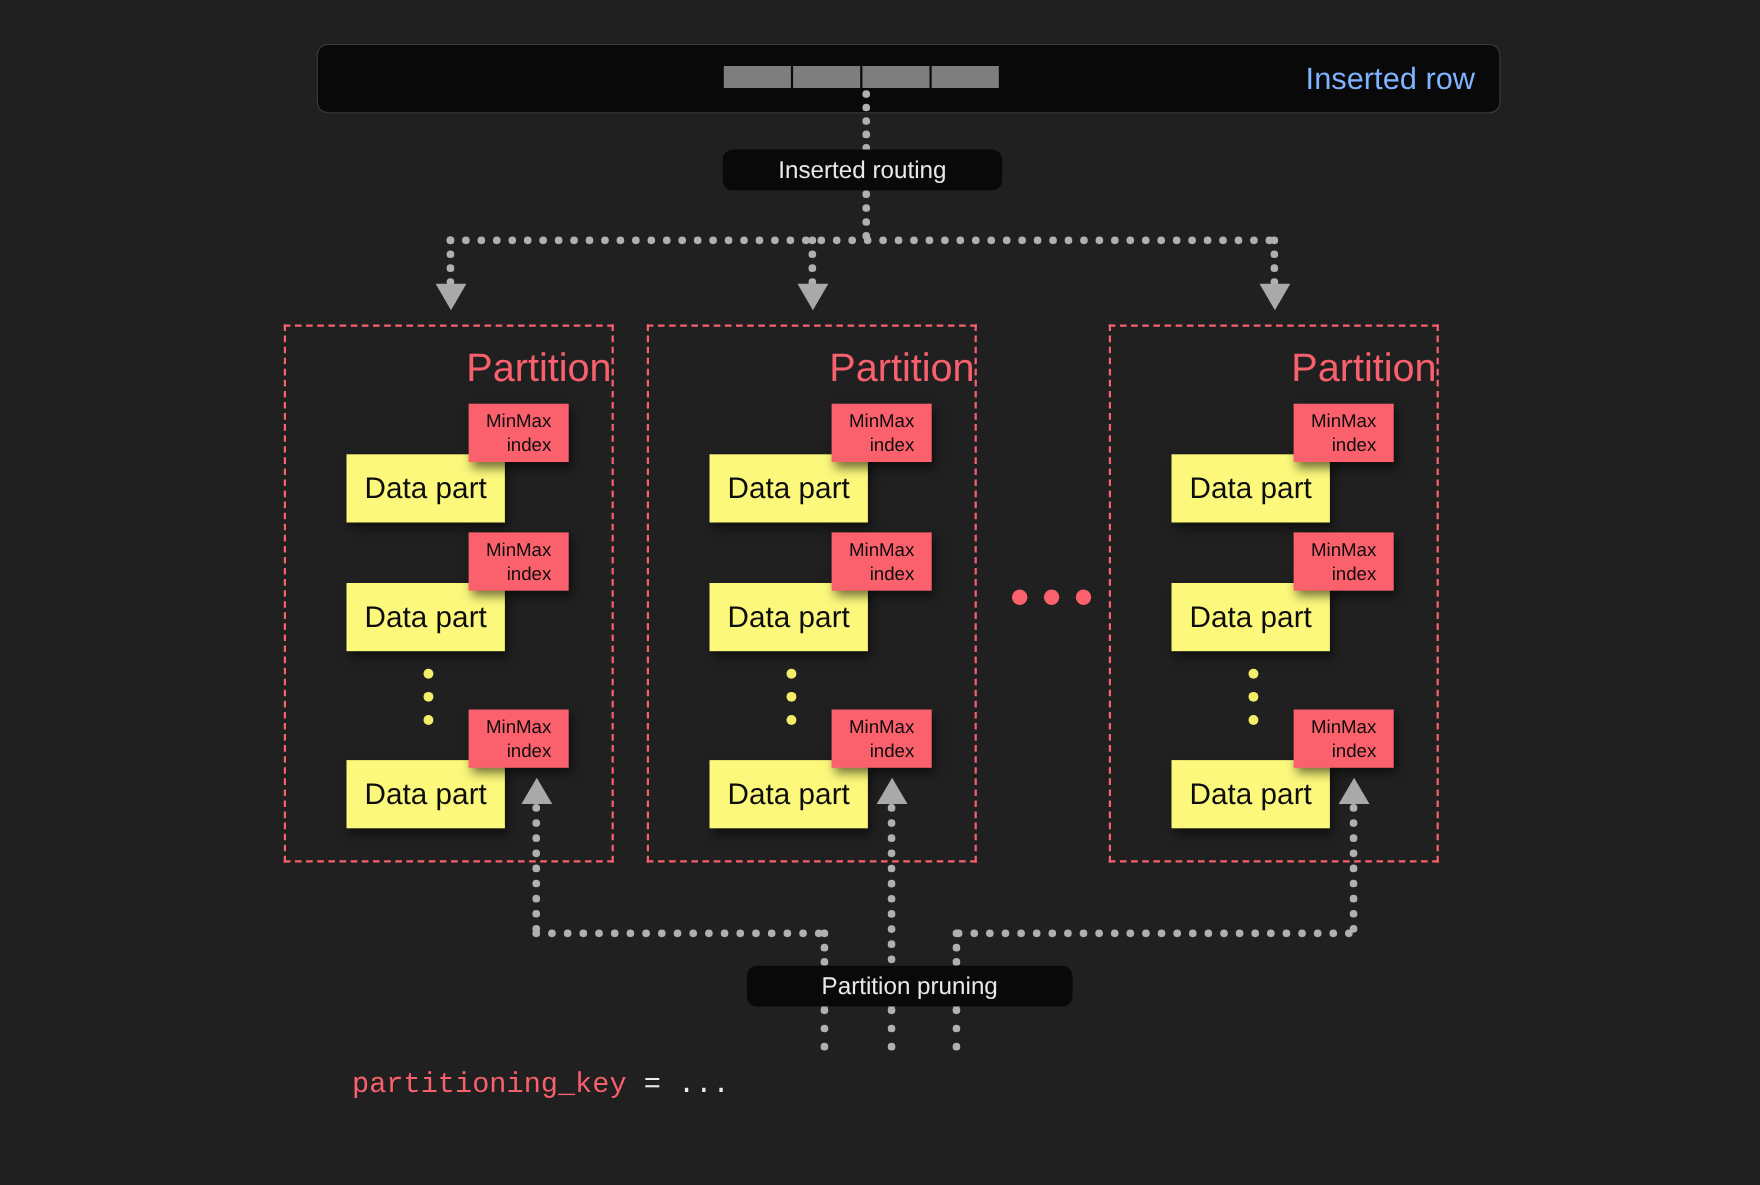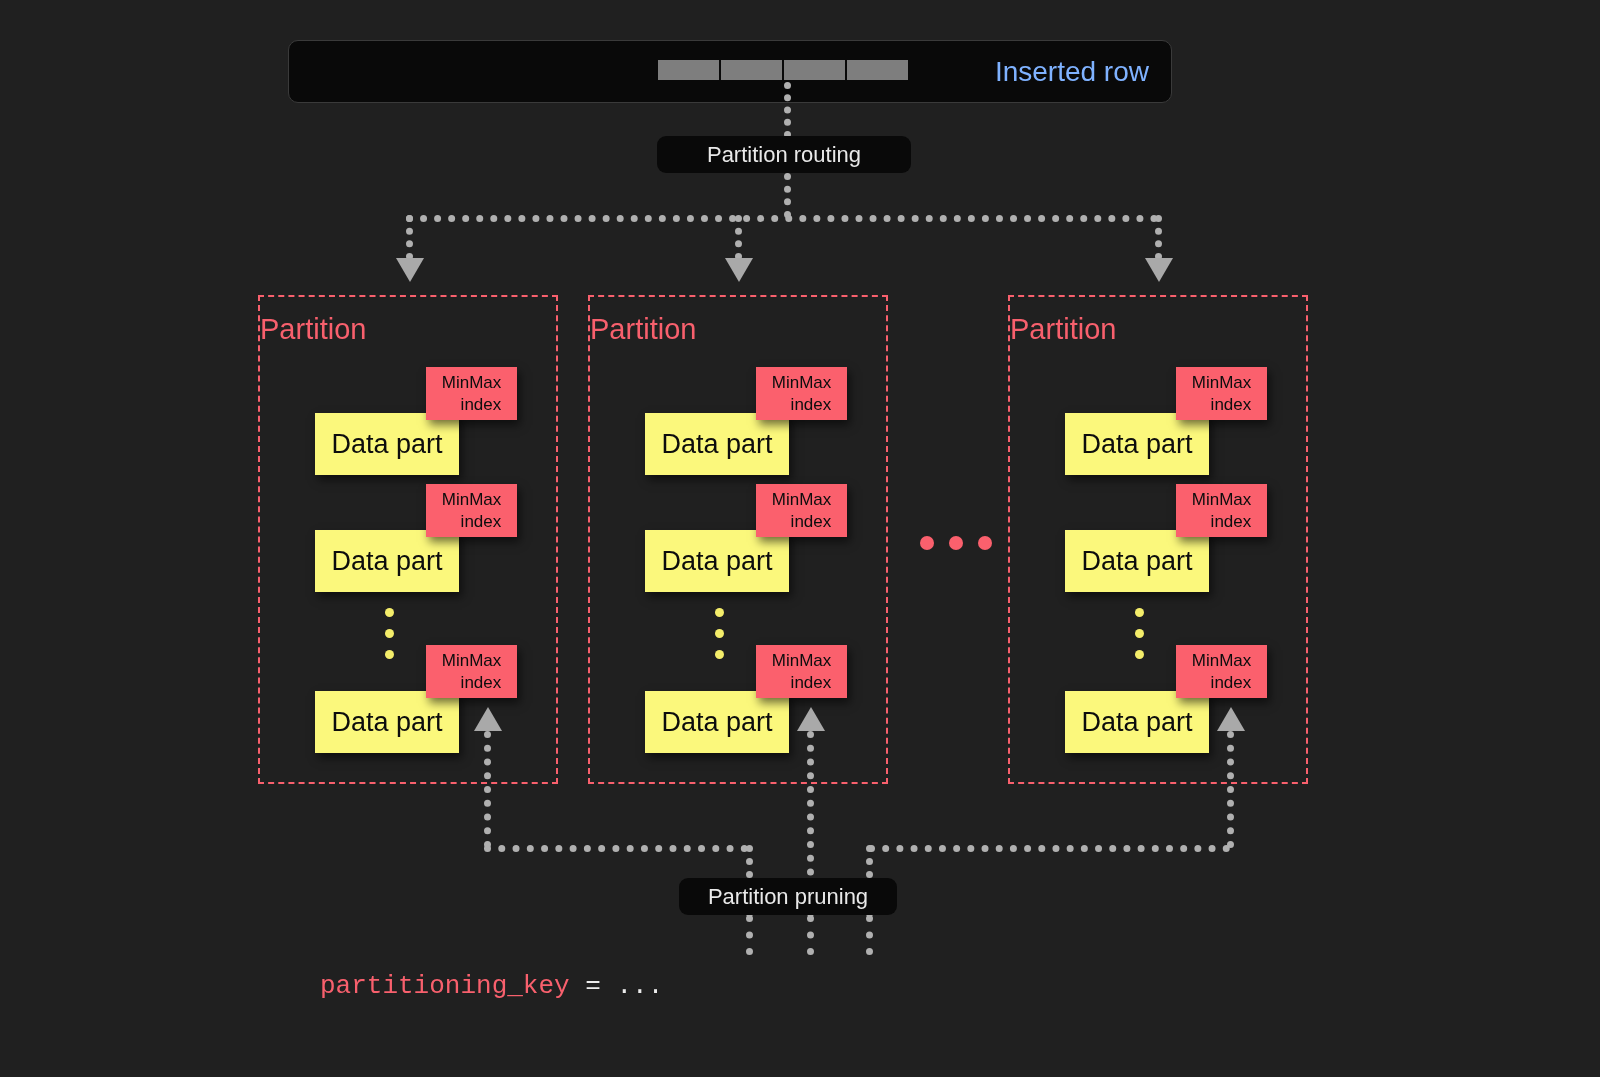--- a/index.html
+++ b/index.html
@@ -17,21 +17,21 @@
   }
 
   
   .barbox {
     position: absolute;
     background: #090909;
     border: 1px solid #3a3a3a;
     border-radius: 10px;
     box-sizing: border-box;
   }
-  #inserted-bar { left: 288px; top: 40px; width: 884px; height: 63px; }
+  #inserted-bar { left: 288px; top: 40px; width: 1076px; height: 63px; }
   #query-bar    { left: 288px; top: 953px; width: 996px; height: 66px; }
 
   .bar-label {
     position: absolute;
     right: 22px;
     top: 50%;
     transform: translateY(-50%);
     color: #7fb2ff;
     font-size: 28px;
     white-space: nowrap;
@@ -74,21 +74,21 @@
     border-radius: 9px;
     color: #e9e9e9;
     font-size: 22px;
     display: flex;
     align-items: center;
     justify-content: center;
     z-index: 6;
     box-sizing: border-box;
   }
   #routing-pill { left: 657px; top: 136px; width: 254px; height: 37px; }
-  #pruning-pill { left: 679px; top: 878px; width: 218px; height: 37px; }
+  #pruning-pill { left: 679px; top: 878px; width: 296px; height: 37px; }
 
   
   .dotv, .doth {
     position: absolute;
     z-index: 2;
   }
   .dotv {
     width: 0;
     border-left: 7px dotted #b0b0b0;
   }
@@ -120,23 +120,23 @@
     width: 300px;
     height: 489px;
     border: 2px dashed #f8606d;
     box-sizing: border-box;
   }
   .partition .ptitle {
     position: absolute;
     top: 16px;
     left: 0;
     width: 100%;
-    text-align: left;
+    text-align: right;
     color: #f8606d;
-    font-size: 29px;
+    font-size: 36px;
   }
   
   .dpgroup { position: absolute; }
   .datapart {
     position: absolute;
     width: 144px;
     height: 62px;
     background: #fbf87c;
     color: #0d0d0d;
     font-size: 27px;
@@ -202,21 +202,21 @@
   </div>
   <div id="row-cells">
     <span class="cell"></span>
     <span class="cell"></span>
     <span class="cell"></span>
     <span class="cell"></span>
   </div>
 
   <div class="dotv" style="left:784px; top:82px; height:56px;"></div>
 
-  <div class="pill" id="routing-pill">Partition routing</div>
+  <div class="pill" id="routing-pill">Inserted routing</div>
 
   <div class="dotv" style="left:784px; top:173px; height:45px;"></div>
 
   <div class="doth" style="left:406px; top:215px; width:752px;"></div>
 
   <div class="dotv" style="left:406px; top:215px; height:45px;"></div>
   <div class="arrow-down" style="left:396px; top:258px;"></div>
 
   <div class="dotv" style="left:735px; top:215px; height:45px;"></div>
   <div class="arrow-down" style="left:725px; top:258px;"></div>

